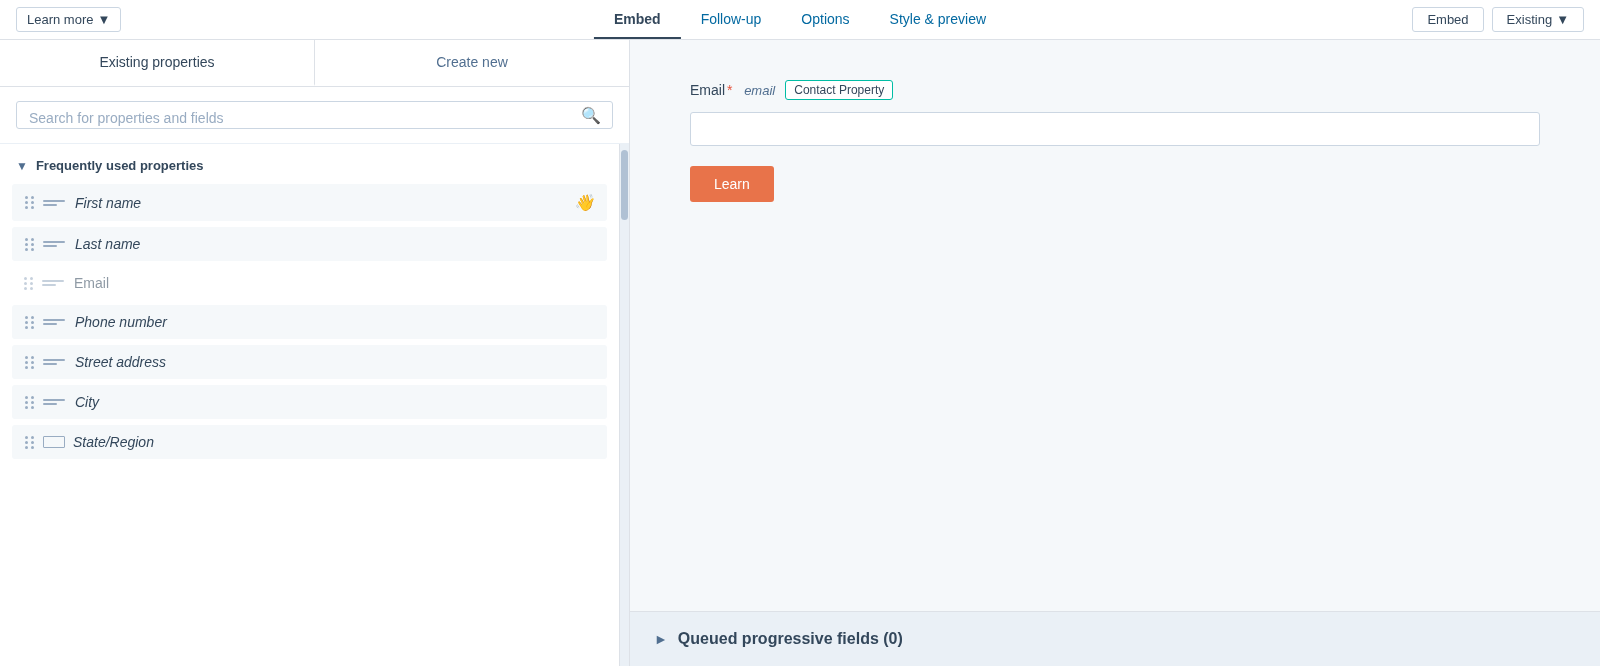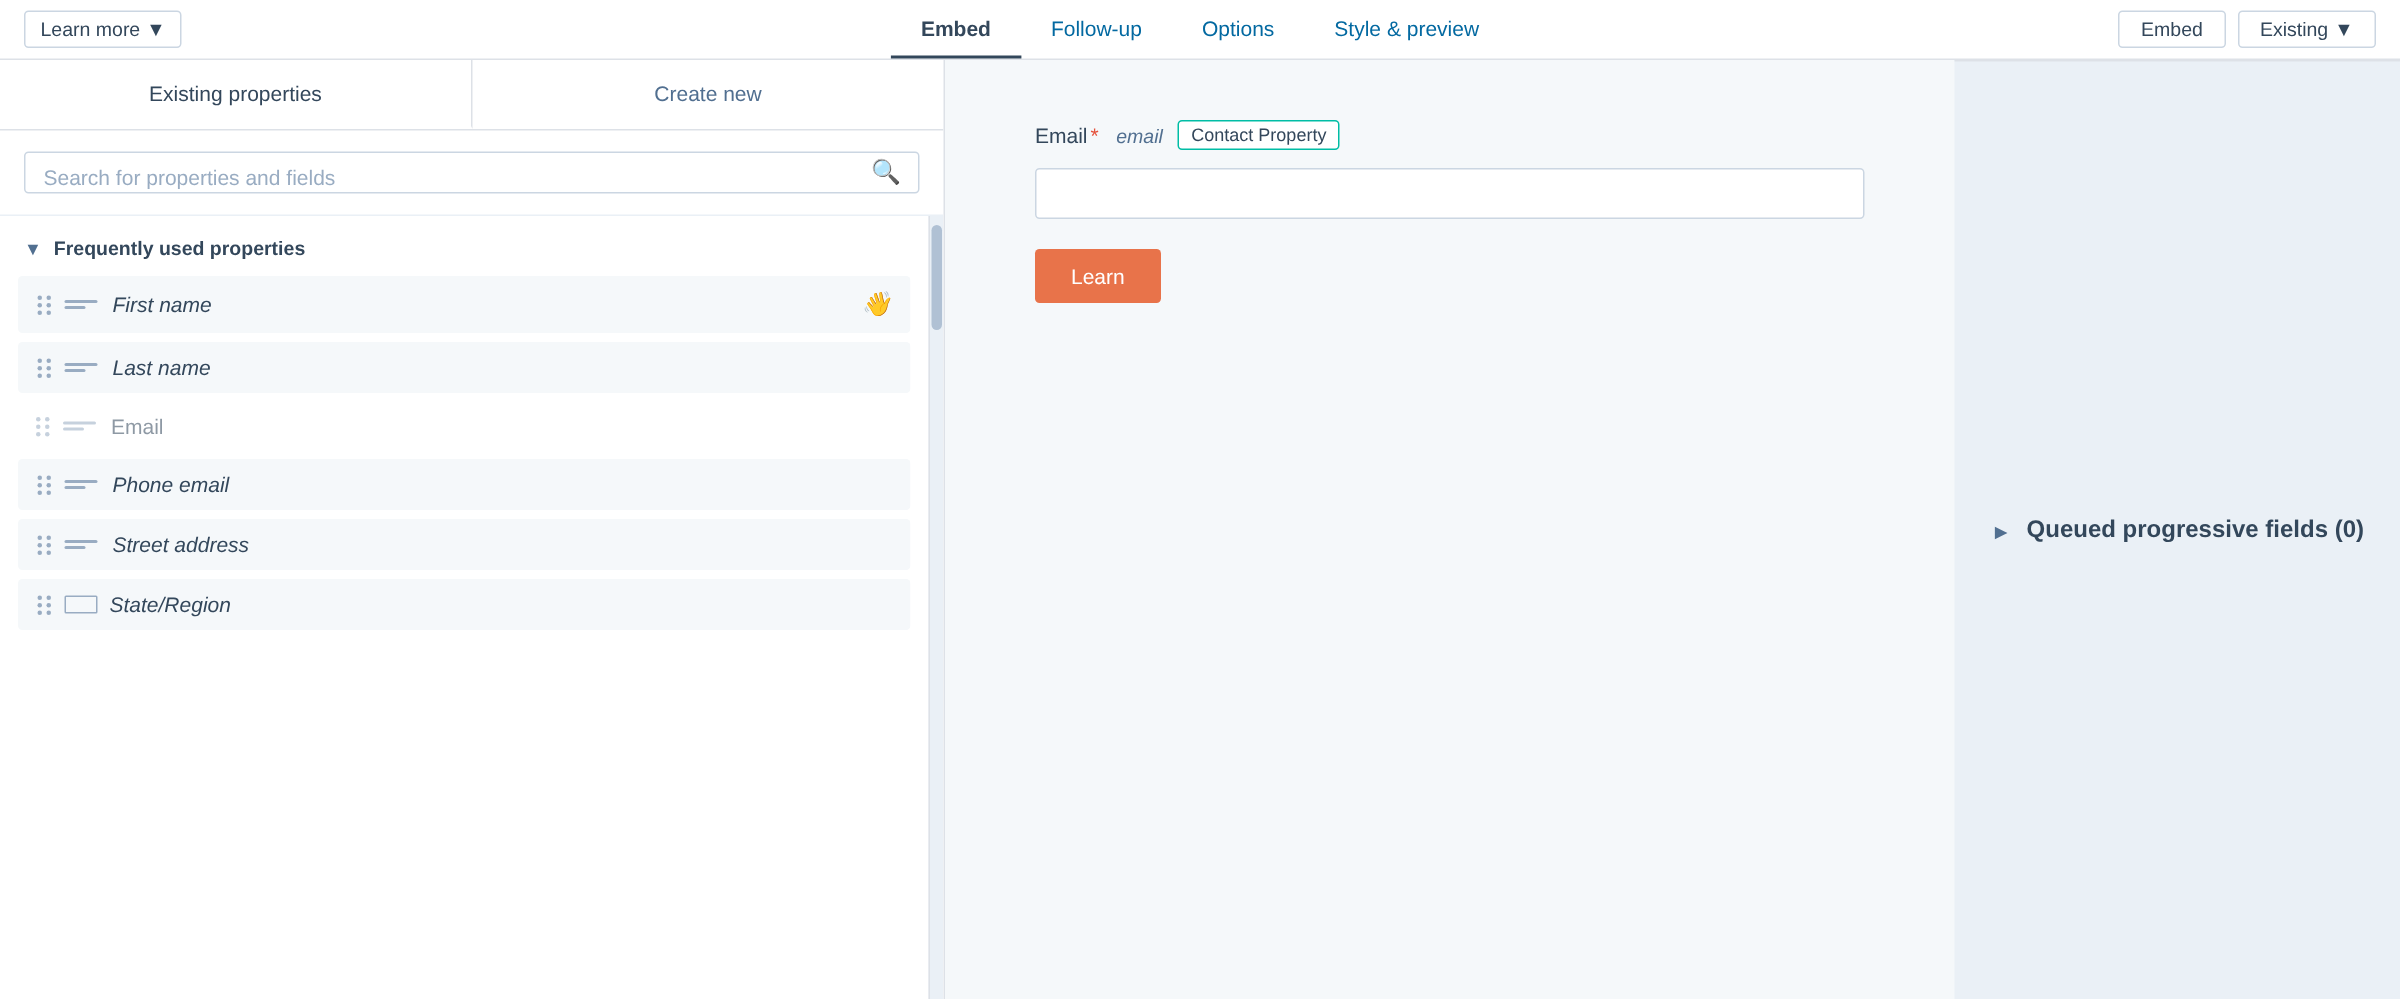--- a/index.html
+++ b/index.html
@@ -118,21 +118,21 @@
     .email-item {
       display: flex; align-items: center; gap: 8px;
       padding: 8px 12px; margin: 3px 12px; border-radius: 3px;
       background: transparent; opacity: 0.55;
     }
 
     
     .right-panel {
       flex: 1;
       display: flex;
-      flex-direction: row;
+      flex-direction: column;
       overflow-y: auto;
       background: #f5f8fa;
     }
 
     .form-canvas {
       flex: 1;
       padding: 40px 60px;
       background: #f5f8fa;
     }
 
@@ -288,39 +288,54 @@
             <div class="drag-dot"></div>
             <div class="drag-dot"></div>
             <div class="drag-dot"></div>
             <div class="drag-dot"></div>
             <div class="drag-dot"></div>
           </div>
           <div class="field-icon">
             <div class="field-line full"></div>
             <div class="field-line short"></div>
           </div>
-          <span class="property-name">Phone email</span>
+          <span class="property-name">Phone number</span>
         </div>
 
         <div class="property-item">
           <div class="drag-dots">
             <div class="drag-dot"></div>
             <div class="drag-dot"></div>
             <div class="drag-dot"></div>
             <div class="drag-dot"></div>
             <div class="drag-dot"></div>
             <div class="drag-dot"></div>
           </div>
           <div class="field-icon">
             <div class="field-line full"></div>
             <div class="field-line short"></div>
           </div>
           <span class="property-name">Street address</span>
         </div>
 
+        <div class="property-item">
+          <div class="drag-dots">
+            <div class="drag-dot"></div>
+            <div class="drag-dot"></div>
+            <div class="drag-dot"></div>
+            <div class="drag-dot"></div>
+            <div class="drag-dot"></div>
+            <div class="drag-dot"></div>
+          </div>
+          <div class="field-icon">
+            <div class="field-line full"></div>
+            <div class="field-line short"></div>
+          </div>
+          <span class="property-name">City</span>
+        </div>
 
         <div class="property-item">
           <div class="drag-dots">
             <div class="drag-dot"></div>
             <div class="drag-dot"></div>
             <div class="drag-dot"></div>
             <div class="drag-dot"></div>
             <div class="drag-dot"></div>
             <div class="drag-dot"></div>
           </div>

